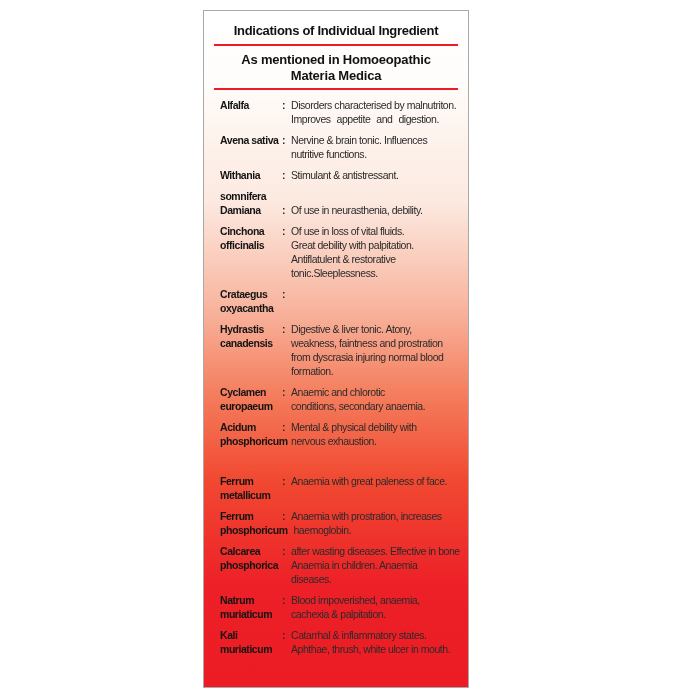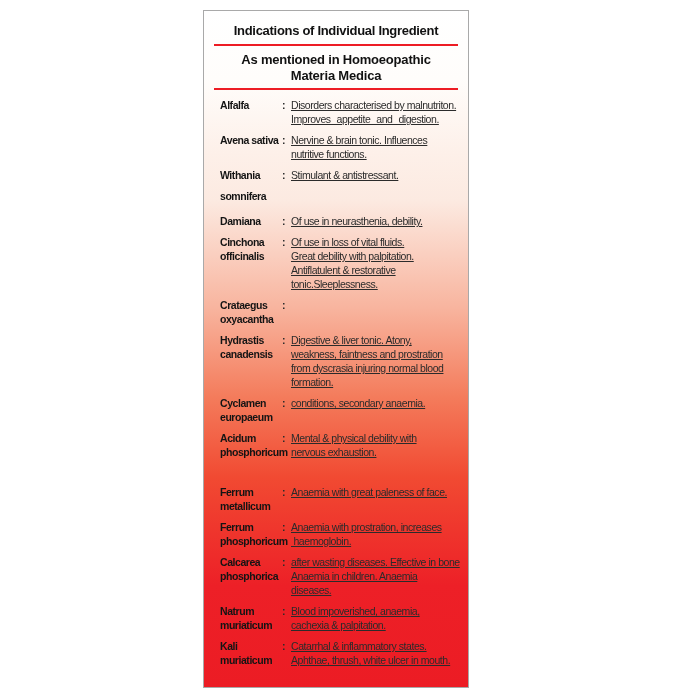--- a/index.html
+++ b/index.html
@@ -74,26 +74,25 @@
     line-height: 14px;
     color: #2b2b2b;
     font-weight: bold;
   }
   .row .desc {
     flex: 1;
     font-size: 10.5px;
     letter-spacing: -0.45px;
     line-height: 14px;
     color: #2b2b2b;
-    text-decoration: underline;
   }
   .row .desc .line { white-space: pre; }
 
   
-  .list .row:nth-child(4) { margin-bottom: 11px; }
+  .list .row:nth-child(4) { margin-bottom: 0; }
   
   .list .row:nth-child(11) { margin-top: 26px; }
   
   .list .row:nth-child(1) .desc .line:nth-child(2) { word-spacing: 3.5px; }
 </style>
 </head>
 <body>
 
 <div class="page">
   <div class="card">
@@ -185,20 +184,21 @@
             <div class="line">formation.</div>
           </div>
         </div>
         <div class="row">
           <div class="name">
             <div class="nline">Cyclamen</div>
             <div class="nline">europaeum</div>
           </div>
           <div class="colon">:</div>
           <div class="desc">
+            <div class="line">Anaemic and chlorotic</div>
             <div class="line">conditions, secondary anaemia.</div>
           </div>
         </div>
         <div class="row">
           <div class="name">
             <div class="nline">Acidum</div>
             <div class="nline">phosphoricum</div>
           </div>
           <div class="colon">:</div>
           <div class="desc">

